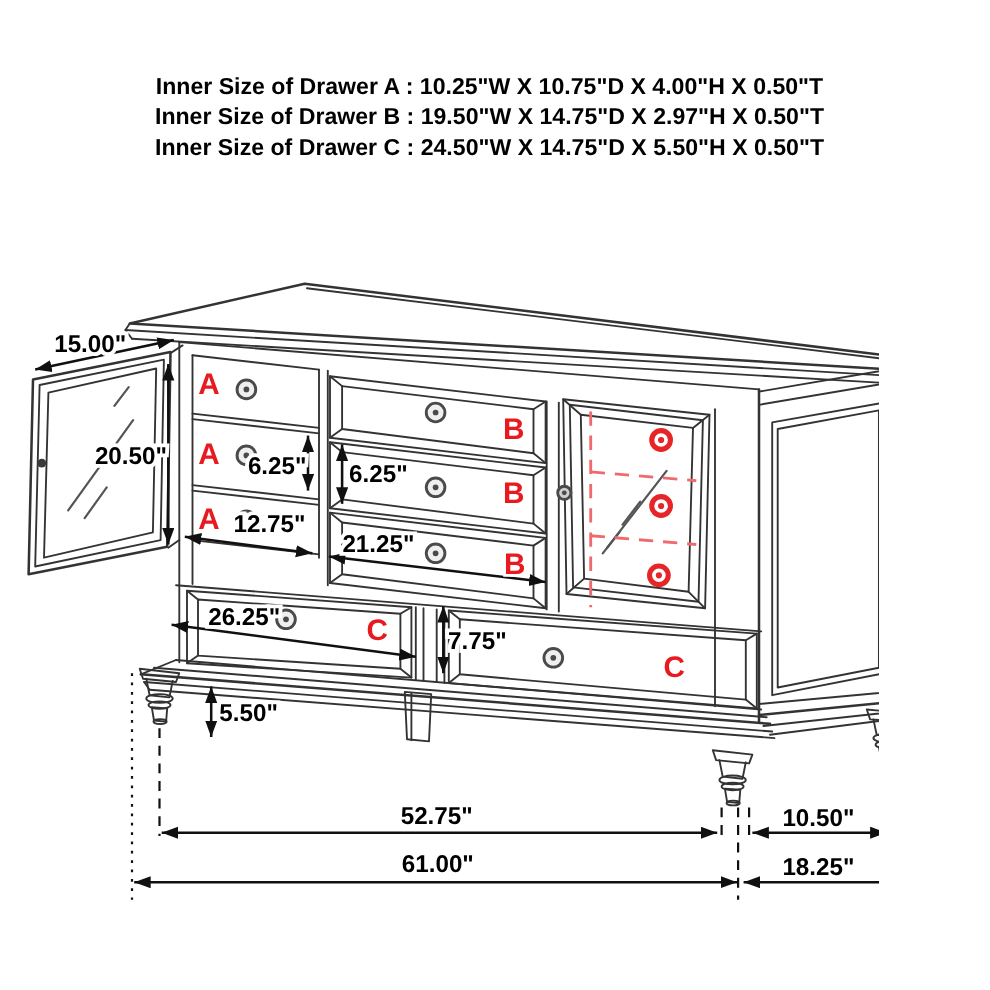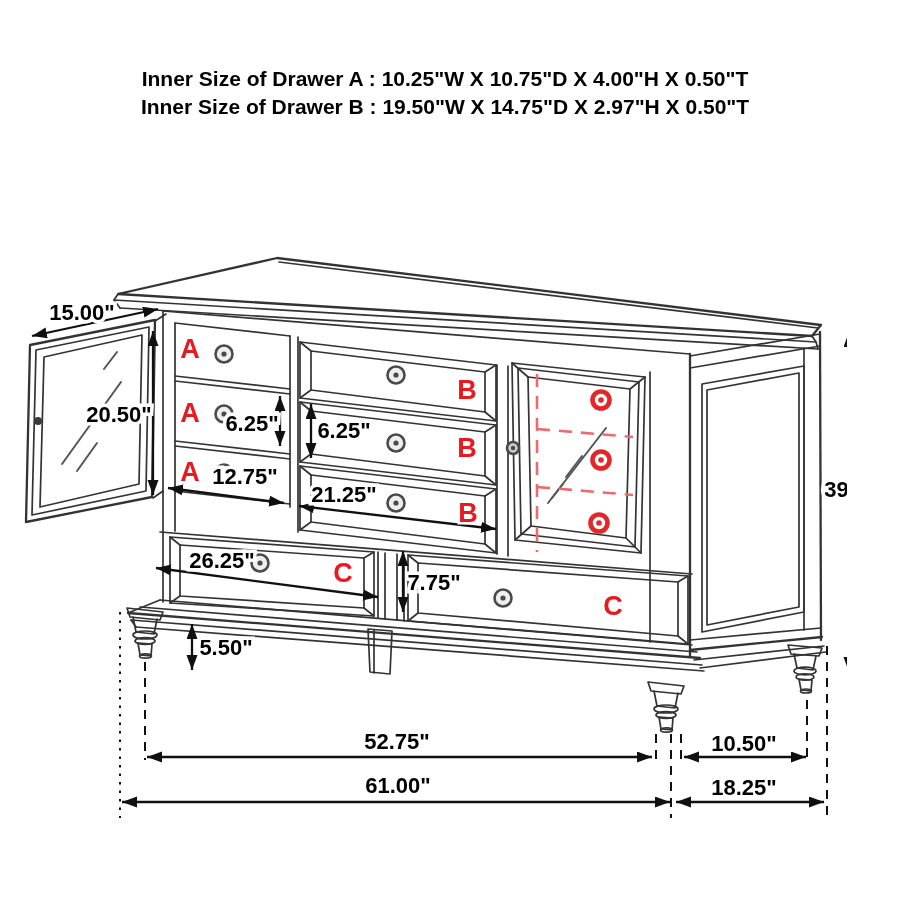--- a/index.html
+++ b/index.html
@@ -1,17 +1,17 @@
 <!DOCTYPE html>
 <html><head>
 <meta charset="utf-8">
 <style>
   html,body{margin:0;padding:0;background:#ffffff;}
   #stage{position:relative;width:799px;height:900px;background:#fff;overflow:hidden;
-         font-family:"Liberation Sans", sans-serif;padding-left:48px;}
+         font-family:"Liberation Sans", sans-serif;}
   #header{position:absolute;top:65px;left:0;width:890px;text-align:center;
           font-size:21px;font-weight:bold;line-height:28px;color:#000;}
   svg{position:absolute;top:0;left:0;}
   svg text{font-family:"Liberation Sans", sans-serif;}
   .ink{stroke:#333;fill:none;stroke-width:1.7;stroke-linejoin:round;stroke-linecap:round;}
   .ink2{stroke:#333;fill:none;stroke-width:2.3;stroke-linejoin:round;}
   .dimline{stroke:#101010;stroke-width:2.3;fill:none;}
   .ext{stroke:#101010;stroke-width:2;fill:none;stroke-dasharray:9 7;}
   .dots{stroke:#101010;stroke-width:2;fill:none;stroke-dasharray:2.5 6;}
   .dimtxt{font-size:22px;font-weight:bold;fill:#000;text-anchor:middle;
@@ -21,20 +21,21 @@
   .glassline{stroke:#555;stroke-width:2;fill:none;stroke-linecap:round;}
 </style>
 </head>
 <body>
 
 <div id="stage">
 
   <div id="header">
     <div>Inner Size of Drawer A : 10.25"W X 10.75"D X 4.00"H X 0.50"T</div>
     <div>Inner Size of Drawer B : 19.50"W X 14.75"D X 2.97"H X 0.50"T</div>
+    <div>Inner Size of Drawer C : 24.50"W X 14.75"D X 5.50"H X 0.50"T</div>
   </div>
 
   <svg width="900" height="900" viewBox="0 0 900 900">
     <defs>
       <marker id="arr" orient="auto-start-reverse" markerUnits="userSpaceOnUse" markerWidth="16" markerHeight="12" refX="15" refY="5.5">
         <path d="M0,0 L15,5.5 L0,11 Z" fill="#101010"></path>
       </marker>
     </defs>
 
     <g>

